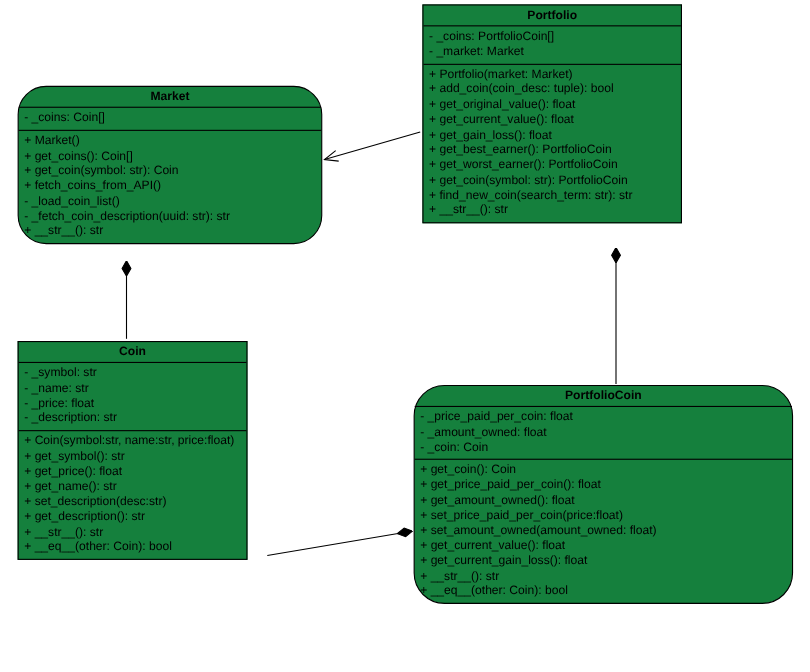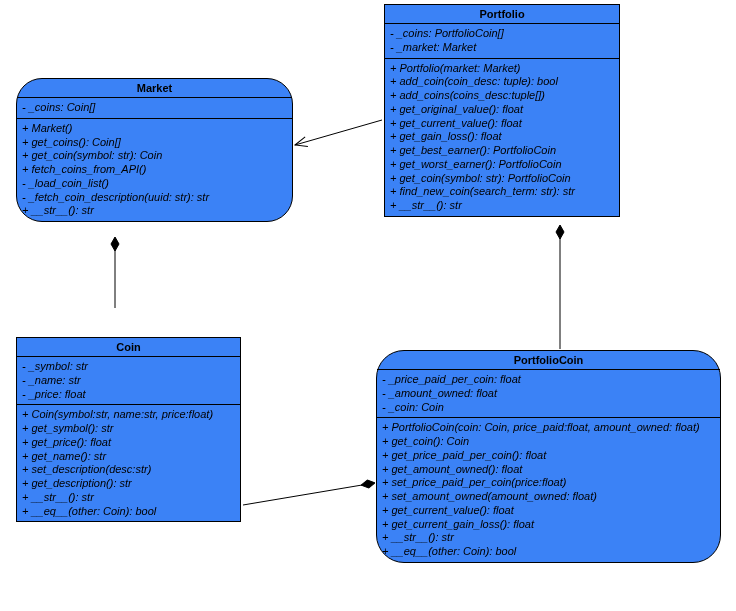--- a/index.html
+++ b/index.html
@@ -10,39 +10,38 @@
     background: #fff;
     font-family: Arial, Helvetica, sans-serif;
     font-size: 11px;
     color: #000;
     position: relative;
     overflow: hidden;
   }
   .class-box {
     position: absolute;
     border: 1px solid #000;
-    background: #3b82f6;
+    background: #15803d;
     box-sizing: border-box;
   }
   .section {
     padding: 3px 5px;
     box-sizing: border-box;
   }
   .name-section {
     text-align: center;
     font-weight: bold;
     border-bottom: 1px solid #000;
   }
   .attr-section {
     border-bottom: 1px solid #000;
   }
   .row {
     white-space: nowrap;
     line-height: 1.25;
-    font-style: italic;
   }
   svg.connectors {
     position: absolute;
     left: 0;
     top: 0;
     width: 736px;
     height: 611px;
     pointer-events: none;
   }
 </style>
@@ -79,28 +78,29 @@
       <div class="row">+ Market()</div>
       <div class="row">+ get_coins(): Coin[]</div>
       <div class="row">+ get_coin(symbol: str): Coin</div>
       <div class="row">+ fetch_coins_from_API()</div>
       <div class="row">- _load_coin_list()</div>
       <div class="row">- _fetch_coin_description(uuid: str): str</div>
       <div class="row">+ __str__(): str</div>
     </div>
 </div>
 
-<div class="class-box" style="left:16px; top:310px; width:225px;margin-top:27px;">
+<div class="class-box" style="left:16px; top:310px; width:209px;">
   <div class="section name-section">
     <span>Coin</span>
   </div>
   <div class="section attr-section">
       <div class="row">- _symbol: str</div>
       <div class="row">- _name: str</div>
       <div class="row">- _price: float</div>
+      <div class="row">- _description: str</div>
     </div>
   <div class="section">
       <div class="row">+ Coin(symbol:str, name:str, price:float)</div>
       <div class="row">+ get_symbol(): str</div>
       <div class="row">+ get_price(): float</div>
       <div class="row">+ get_name(): str</div>
       <div class="row">+ set_description(desc:str)</div>
       <div class="row">+ get_description(): str</div>
       <div class="row">+ __str__(): str</div>
       <div class="row">+ __eq__(other: Coin): bool</div>
@@ -111,21 +111,20 @@
   <div class="section name-section">
     <span>Portfolio</span>
   </div>
   <div class="section attr-section">
       <div class="row">- _coins: PortfolioCoin[]</div>
       <div class="row">- _market: Market</div>
     </div>
   <div class="section">
       <div class="row">+ Portfolio(market: Market)</div>
       <div class="row">+ add_coin(coin_desc: tuple): bool</div>
-      <div class="row">+ add_coins(coins_desc:tuple[])</div>
       <div class="row">+ get_original_value(): float</div>
       <div class="row">+ get_current_value(): float</div>
       <div class="row">+ get_gain_loss(): float</div>
       <div class="row">+ get_best_earner(): PortfolioCoin</div>
       <div class="row">+ get_worst_earner(): PortfolioCoin</div>
       <div class="row">+ get_coin(symbol: str): PortfolioCoin</div>
       <div class="row">+ find_new_coin(search_term: str): str</div>
       <div class="row">+ __str__(): str</div>
     </div>
 </div>
@@ -133,21 +132,20 @@
 <div class="class-box" style="left:376px; top:350px; width:345px;border-radius:28px;">
   <div class="section name-section">
     <span>PortfolioCoin</span>
   </div>
   <div class="section attr-section">
       <div class="row">- _price_paid_per_coin: float</div>
       <div class="row">- _amount_owned: float</div>
       <div class="row">- _coin: Coin</div>
     </div>
   <div class="section">
-      <div class="row">+ PortfolioCoin(coin: Coin, price_paid:float, amount_owned: float)</div>
       <div class="row">+ get_coin(): Coin</div>
       <div class="row">+ get_price_paid_per_coin(): float</div>
       <div class="row">+ get_amount_owned(): float</div>
       <div class="row">+ set_price_paid_per_coin(price:float)</div>
       <div class="row">+ set_amount_owned(amount_owned: float)</div>
       <div class="row">+ get_current_value(): float</div>
       <div class="row">+ get_current_gain_loss(): float</div>
       <div class="row">+ __str__(): str</div>
       <div class="row">+ __eq__(other: Coin): bool</div>
     </div>

